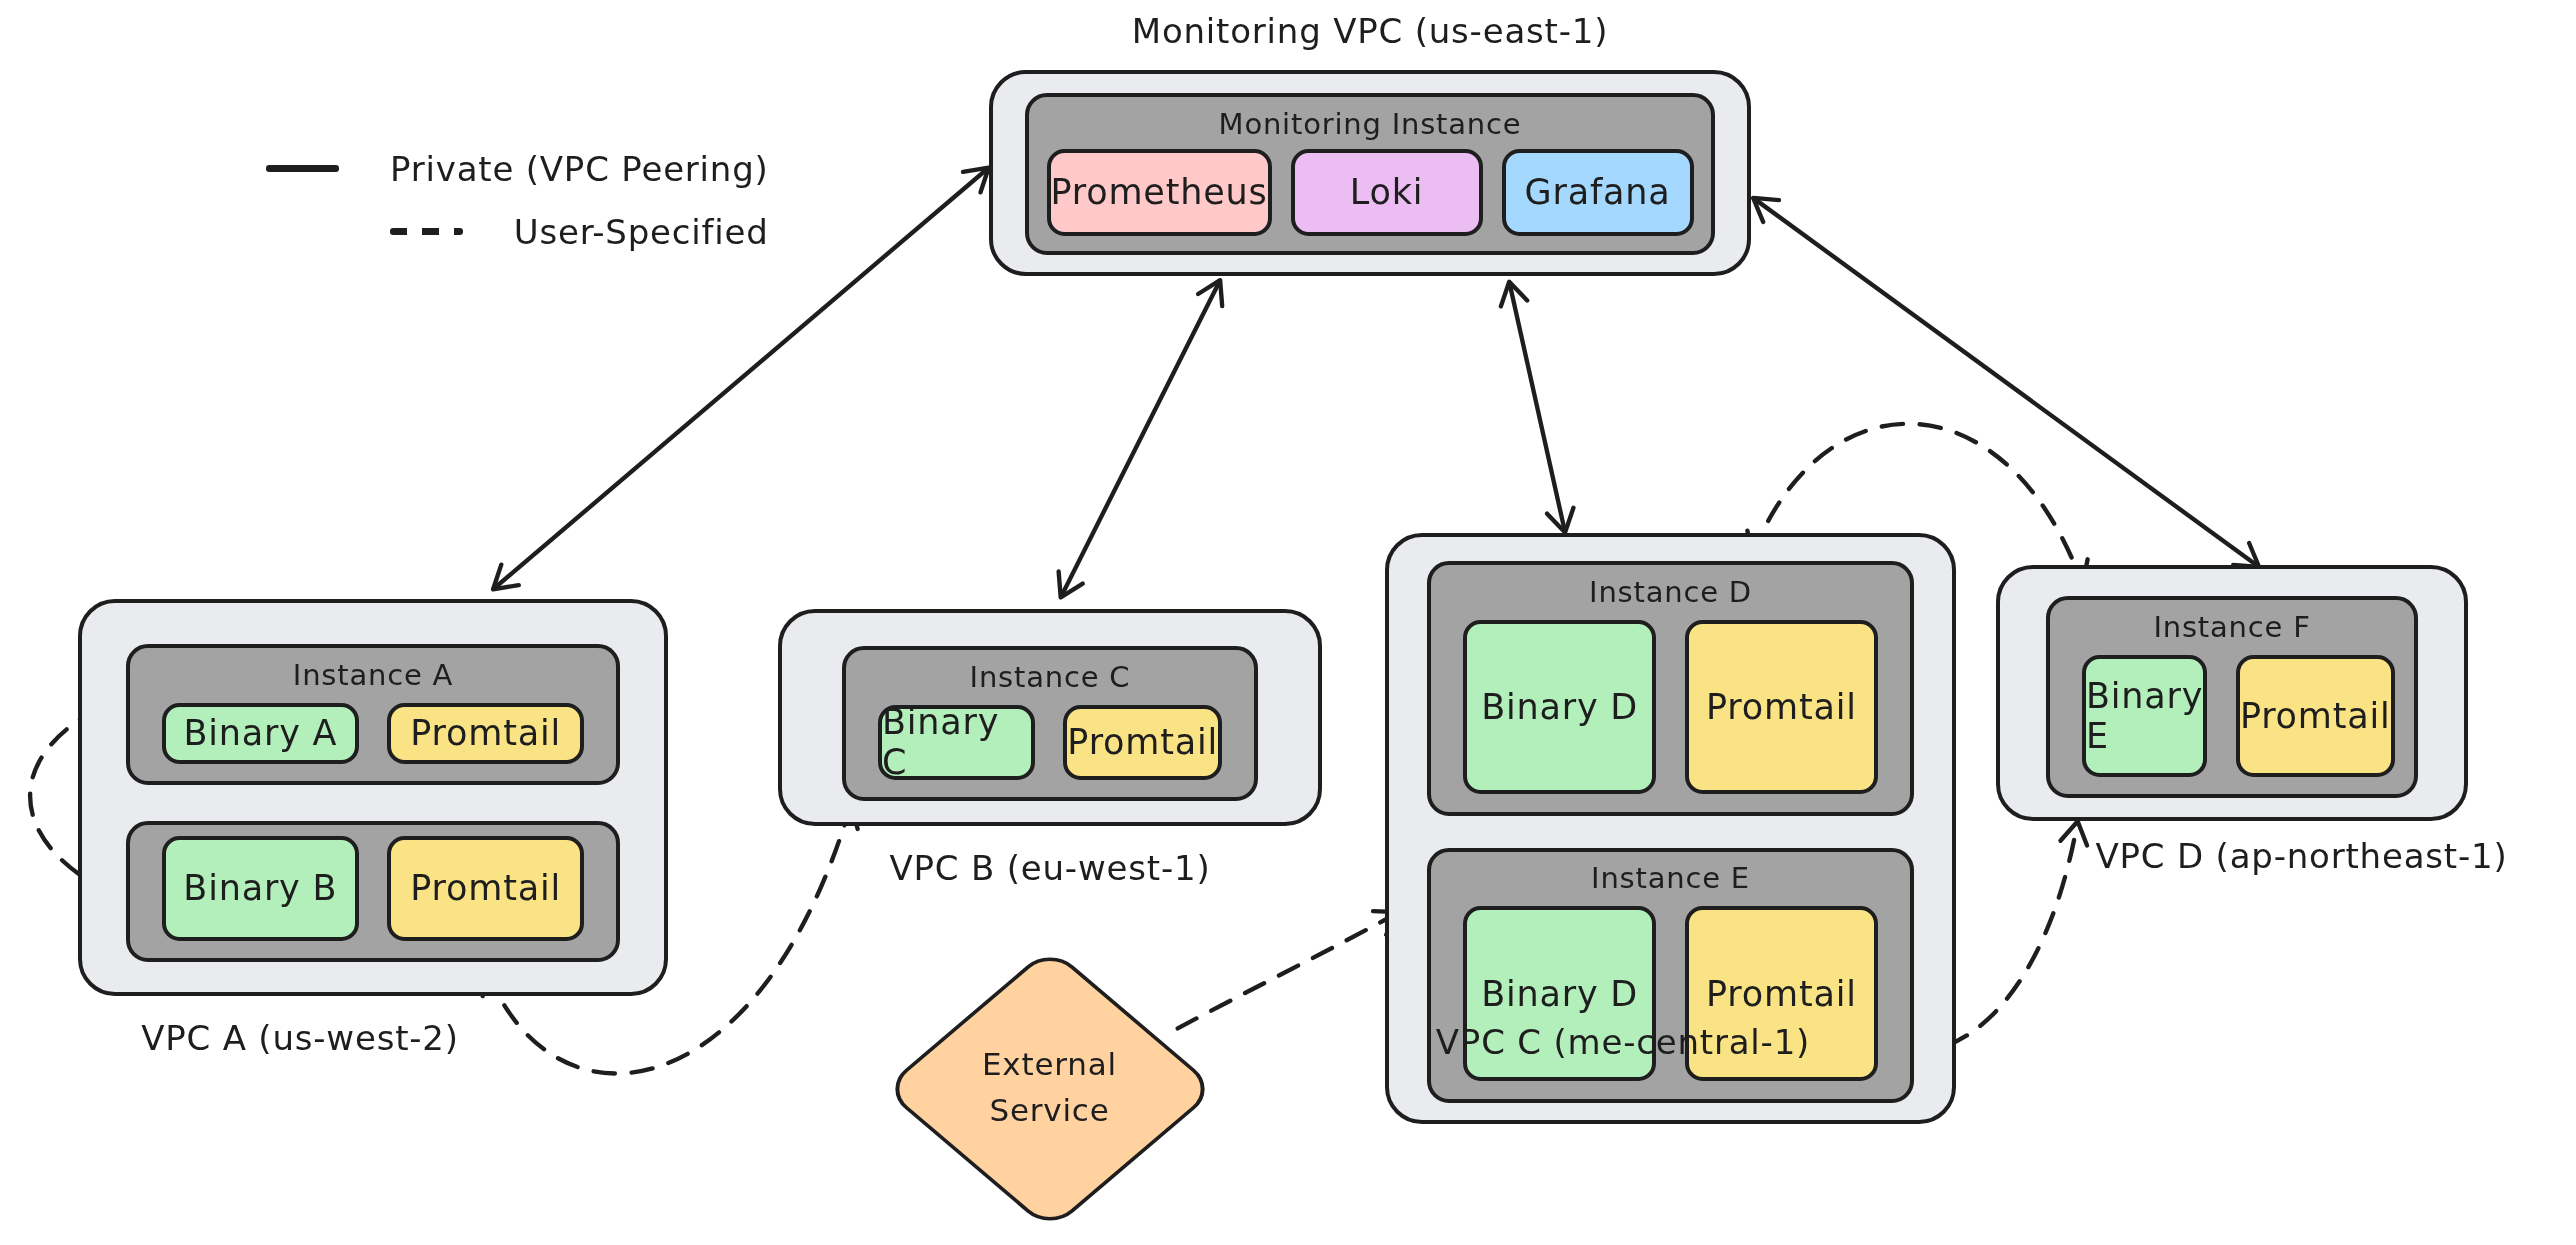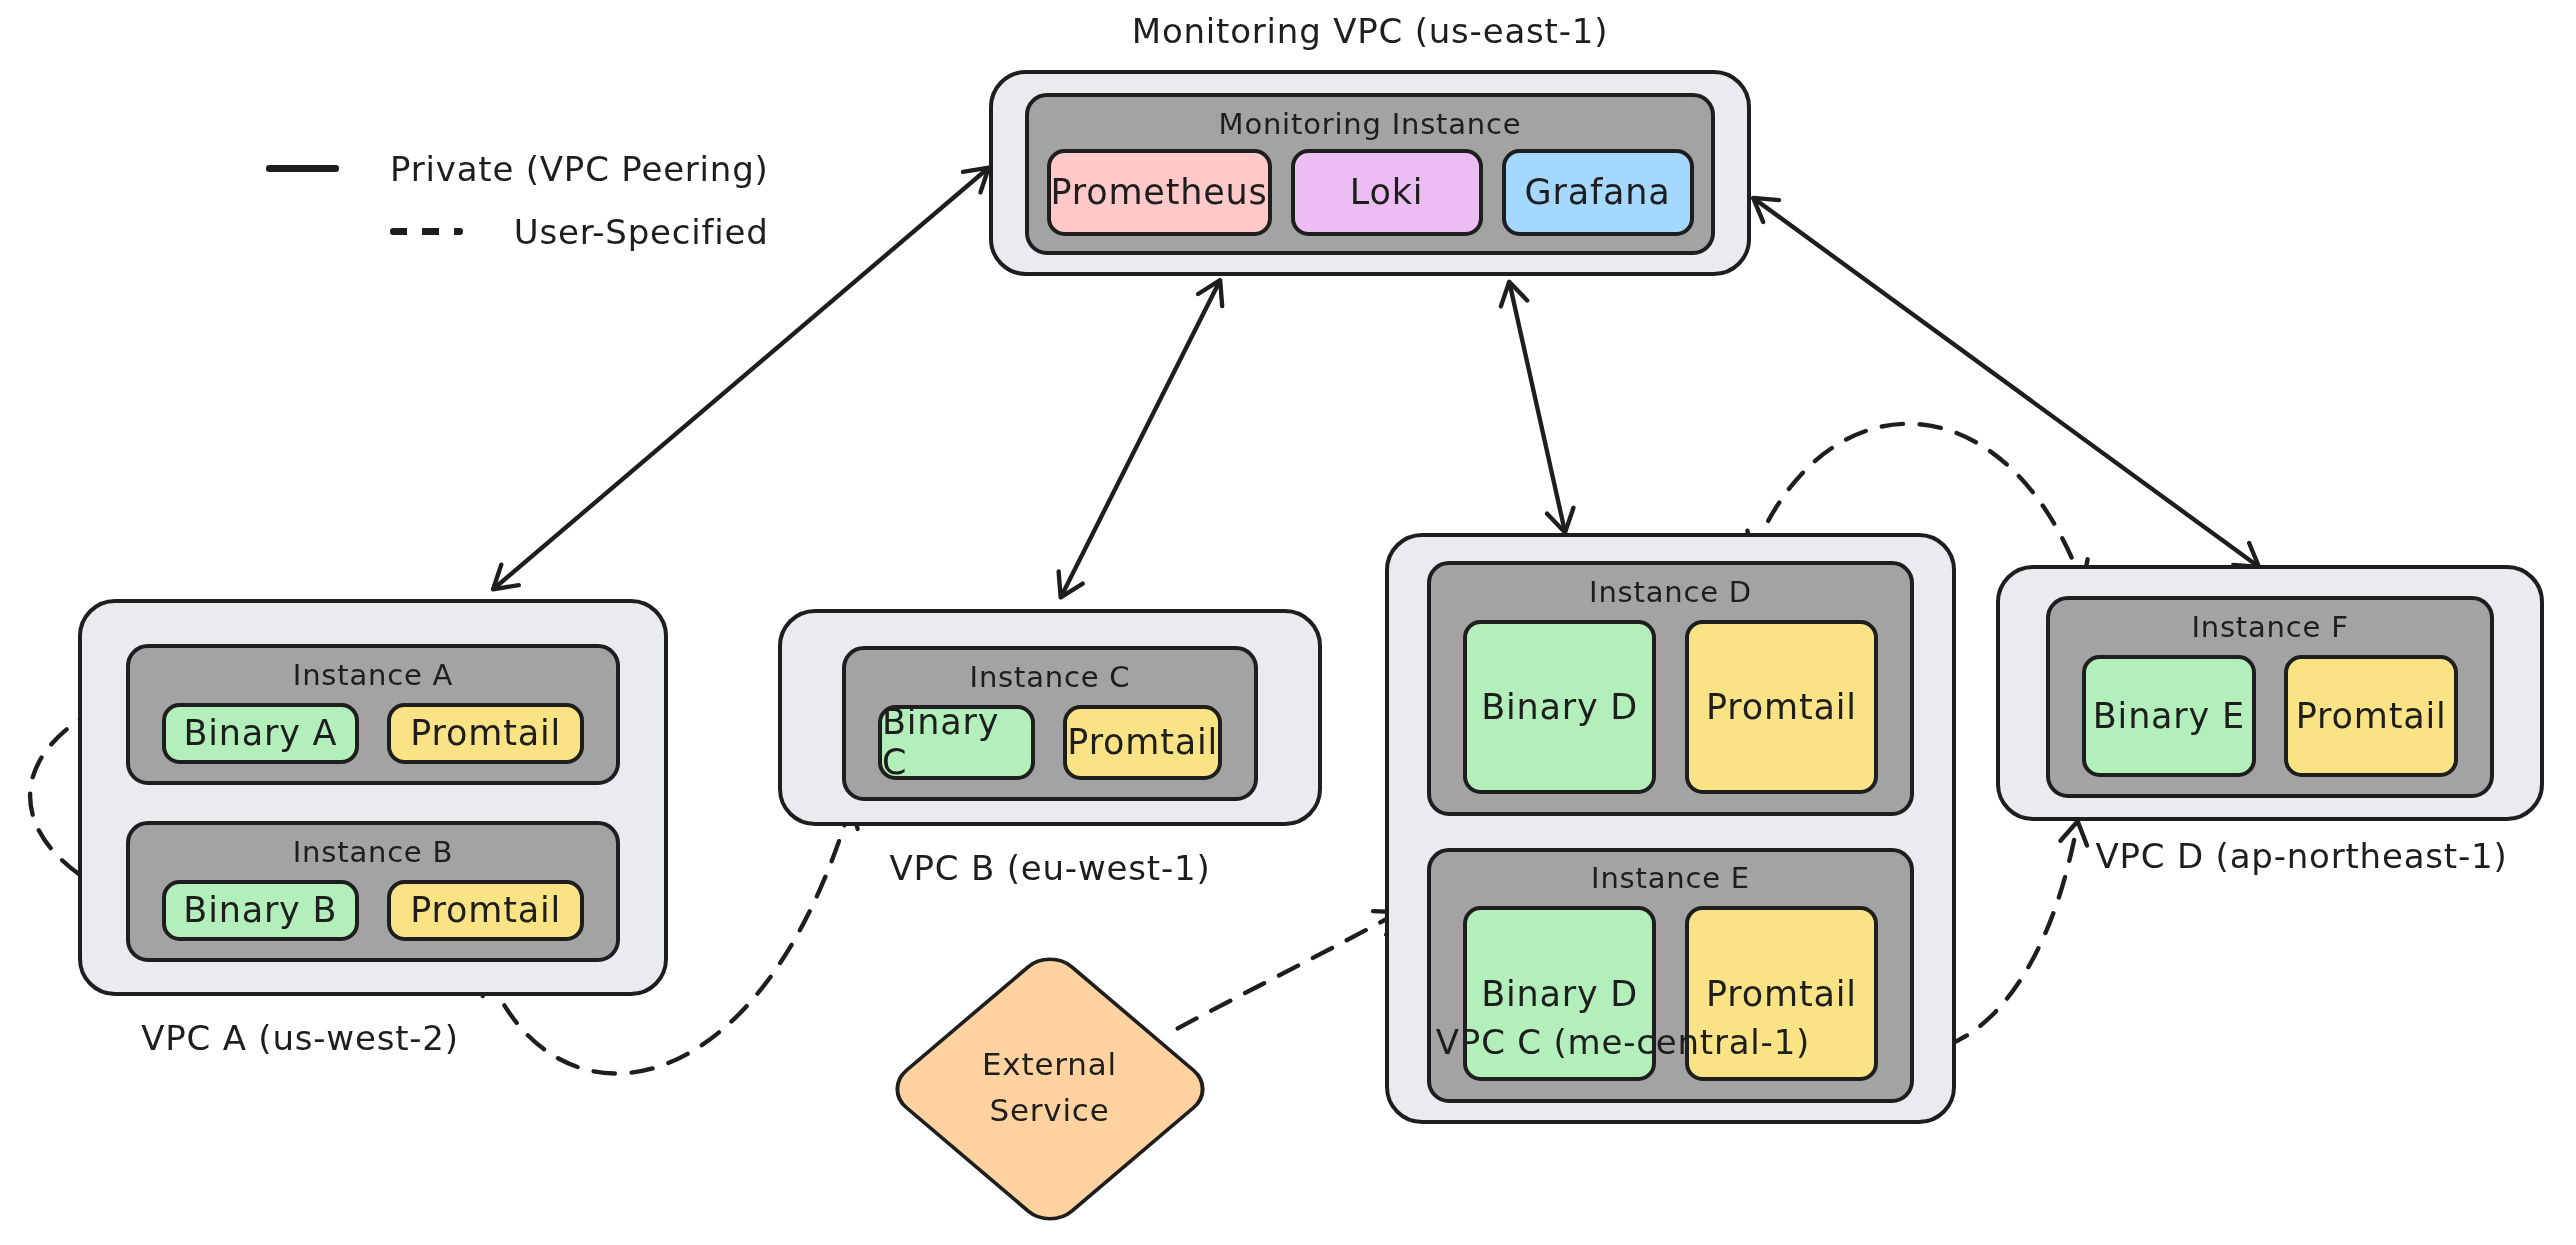--- a/index.html
+++ b/index.html
@@ -25,21 +25,21 @@
   .vpc-label{position:absolute;font-size:34px;text-align:center;letter-spacing:0.8px;white-space:nowrap;}
 
   
   #vpc-monitoring{left:989px;top:70px;width:762px;height:206px;padding:19px 32px 17.5px;}
   #vpc-monitoring .chips{padding:8px 17.5px 14.3px;gap:19px;}
 
   
   #vpc-a{left:78px;top:599px;width:590px;height:397px;padding:41px 44px 30px;gap:36px;}
   #vpc-b{left:778px;top:609px;width:544px;height:217px;padding:33px 60px 20.6px;}
   #vpc-c{left:1385px;top:533px;width:571px;height:591px;padding:24px 38px 17.5px;gap:32px;}
-  #vpc-d{left:1996px;top:565px;width:548px;height:256px;padding:27px 46px 19px;}
+  #vpc-d{left:1996px;top:565px;width:472px;height:256px;padding:27px 46px 19px;}
 
   #label-monitoring{left:989px;top:11px;width:762px;}
   #label-vpc-a{left:78px;top:1018px;width:444px;}
   #label-vpc-b{left:778px;top:848px;width:544px;}
   #label-vpc-c{left:1385px;top:1022px;width:476px;}
   #label-vpc-d{left:1996px;top:836px;width:611px;}
 
   
   #diamond{position:absolute;left:931px;top:970px;width:238px;height:238px;
            background:#ffd2a0;border:4.8px solid #1e1e1e;border-radius:33px;
@@ -109,21 +109,20 @@
 
   <div class="vpc" id="vpc-a">
     <div class="inst">
       <div class="inst-title">Instance A</div>
       <div class="chips">
         <div class="chip green">Binary A</div>
         <div class="chip yellow">Promtail</div>
       </div>
     </div>
     <div class="inst">
-      <div class="inst-title">Instance B</div>
       <div class="chips">
         <div class="chip green">Binary B</div>
         <div class="chip yellow">Promtail</div>
       </div>
     </div>
   </div>
   <div class="vpc-label" id="label-vpc-a">VPC A (us-west-2)</div>
 
   <div class="vpc" id="vpc-b">
     <div class="inst">

